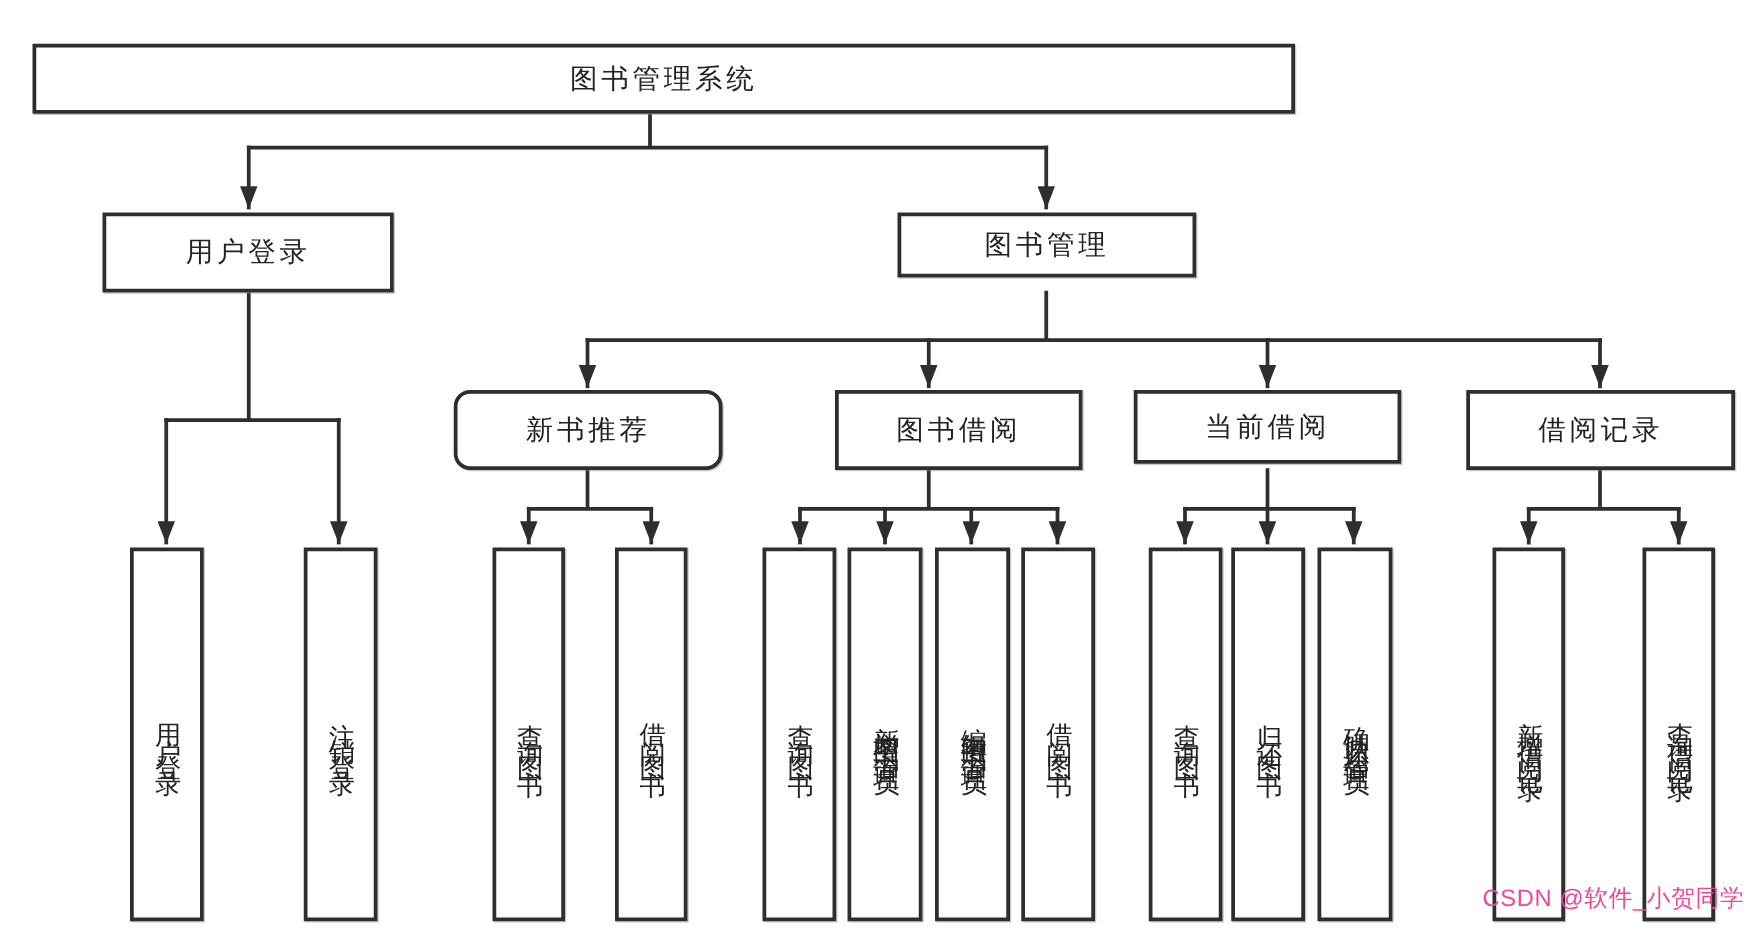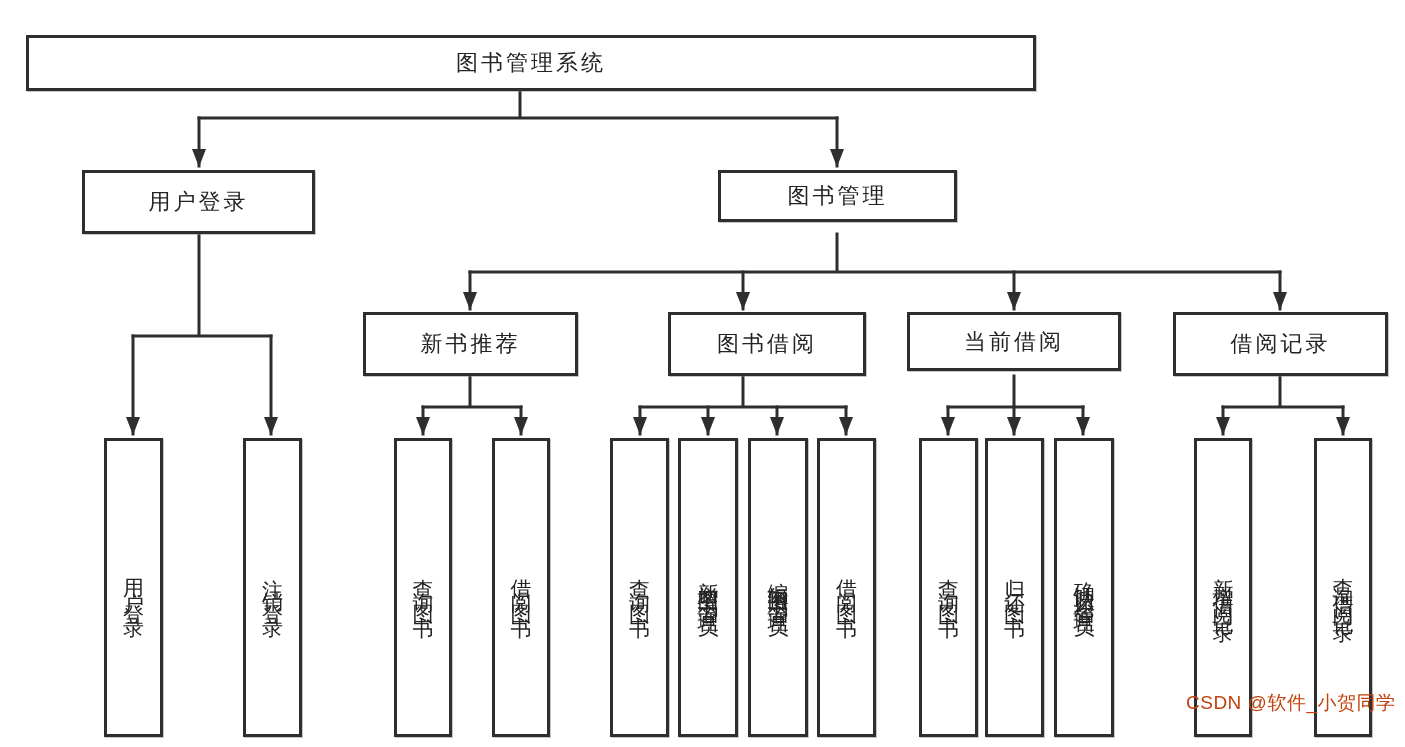--- a/index.html
+++ b/index.html
@@ -42,23 +42,23 @@
     writing-mode: vertical-rl;
     text-orientation: mixed;
     font-size: 21px;
   }
   .ls-lg { letter-spacing: 13px; }
   .ls-md { letter-spacing: 9px;  }
   .ls-sm { letter-spacing: 5px;  }
   .watermark {
     position: absolute;
     left: 1186px;
-    top: 690px;
+    top: 706px;
     font-size: 19px;
-    color: #c2410c;
+    color: #ec4899;
     letter-spacing: 0.5px;
     z-index: 5;
     white-space: nowrap;
   }
 </style>
 </head>
 <body>
 
 <div class="canvas">
 
@@ -109,21 +109,21 @@
     <span>图书管理系统</span>
   </div>
 
   <div class="node" style="left:82px; top:170px; width:233px; height:64px;">
     <span>用户登录</span>
   </div>
   <div class="node" style="left:718px; top:170px; width:239px; height:52px;">
     <span>图书管理</span>
   </div>
 
-  <div class="node" style="left:363px; top:312px; width:215px; height:64px;">
+  <div class="node" style="left:363px; top:312px; width:215px; height:64px;border-radius:13px;">
     <span>新书推荐</span>
   </div>
   <div class="node" style="left:668px; top:312px; width:198px; height:64px;">
     <span>图书借阅</span>
   </div>
   <div class="node" style="left:907px; top:312px; width:214px; height:59px;">
     <span>当前借阅</span>
   </div>
   <div class="node" style="left:1173px; top:312px; width:215px; height:64px;">
     <span>借阅记录</span>

